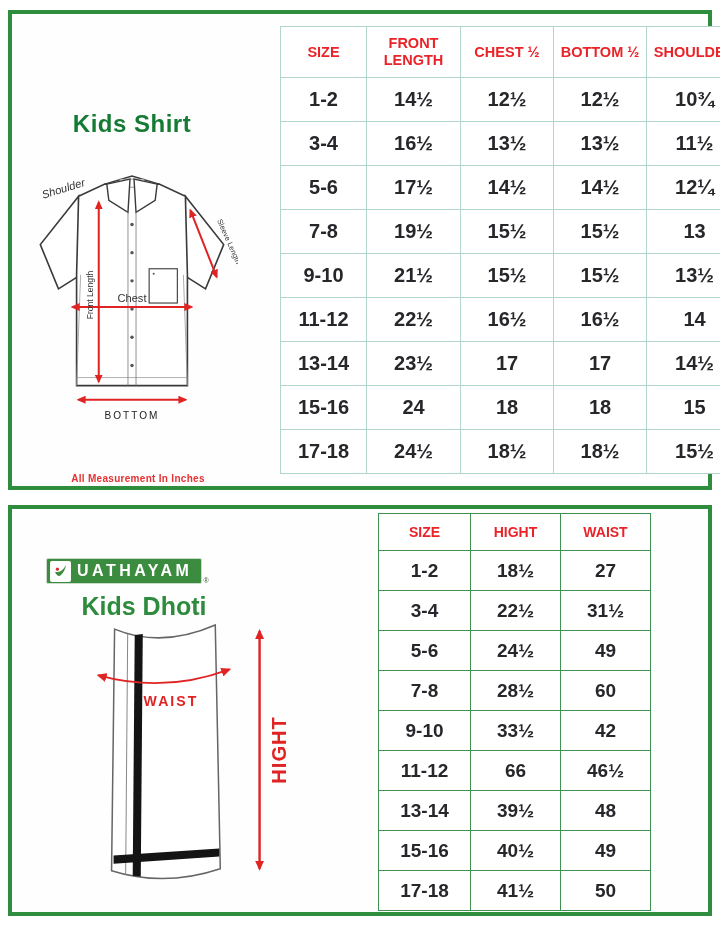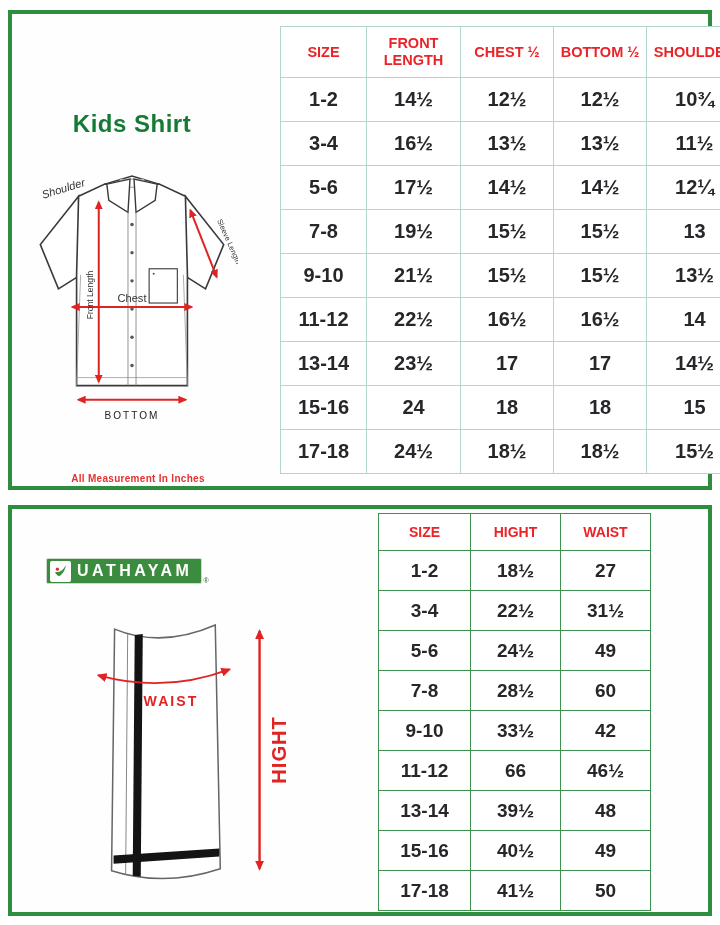--- a/index.html
+++ b/index.html
@@ -205,20 +205,21 @@
         <svg width="17" height="17" viewBox="0 0 17 17">
           <path d="M3,9 Q6,15 9,12 Q13,8 14,2 Q10,9 6,9 Z" fill="#3b8c3e"></path>
           <circle cx="5.4" cy="6.2" r="1.6" fill="#d42b2b"></circle>
         </svg>
       </span>
       <span class="logo-text">UATHAYAM</span>
     </span>
     <span class="logo-reg">®</span>
   </div>
 
+  <div class="dhoti-title">Kids Dhoti</div>
 
   <svg class="diagram" id="dhoti-svg" width="292" height="296" viewBox="0 0 290 294">
     <defs>
       <marker id="dah" markerWidth="10" markerHeight="9" refX="8" refY="4.5" orient="auto" markerUnits="userSpaceOnUse">
         <path d="M0,0 L10,4.5 L0,9 Z" fill="#e02424"></path>
       </marker>
       <marker id="dahs" markerWidth="10" markerHeight="9" refX="2" refY="4.5" orient="auto" markerUnits="userSpaceOnUse">
         <path d="M10,0 L0,4.5 L10,9 Z" fill="#e02424"></path>
       </marker>
     </defs>

